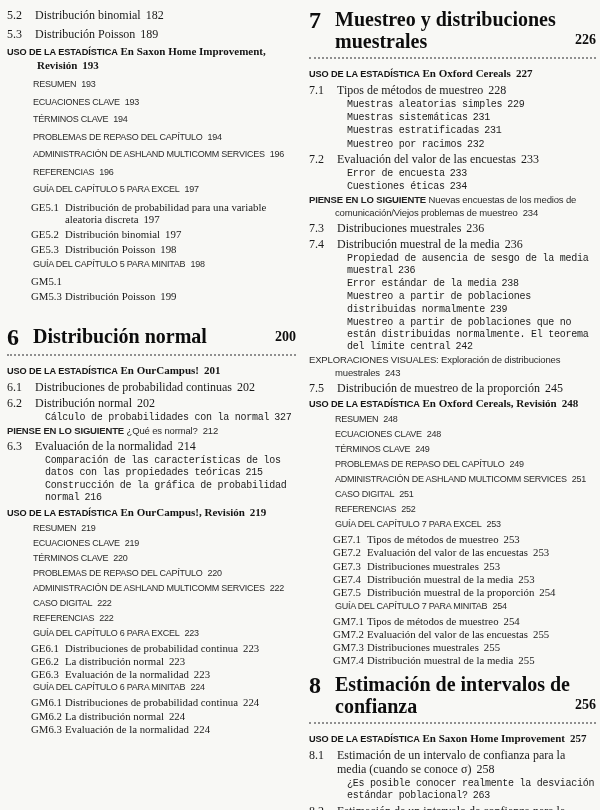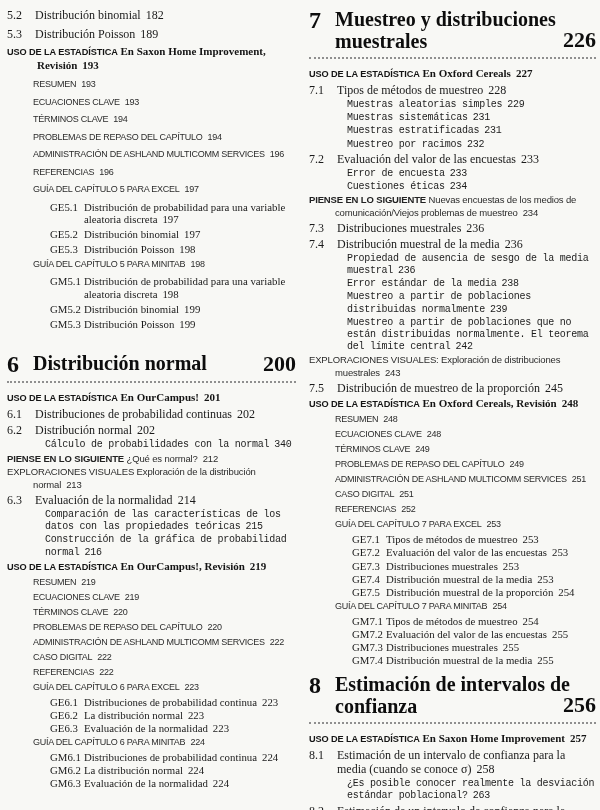--- a/index.html
+++ b/index.html
@@ -8,42 +8,42 @@
   .col{position:absolute;top:8px;}
   .col-left{left:7px;width:289px;}
   .col-right{left:309px;width:287px;}
   .row{font-family:"Liberation Serif",serif;}
   
   .chapter{position:relative;display:flex;align-items:flex-start;
     font-family:"Liberation Serif",serif;font-weight:bold;color:#0d0d0d;
     border-bottom:2px dotted #8f8f8f;padding-bottom:5px;margin:0 0 8px 0;}
   .ch-num{width:26px;flex:none;font-size:24px;line-height:24px;}
   .ch-ttl{flex:1;font-size:20px;line-height:22px;}
-  .ch-pg{position:absolute;right:0;bottom:6px;font-size:22px;line-height:22px;}
+  .ch-pg{position:absolute;right:0;bottom:6px;font-size:14px;line-height:22px;}
   .g-ch6 .chapter{margin-top:22px;}
   .g-ch8 .chapter{margin-top:6px;}
   
   .section{display:flex;font-size:12px;line-height:14px;margin-bottom:2px;color:#1a1a1a;}
   .section .num{width:28px;flex:none;}
   .section .ttl{flex:1;}
   .loose .section{margin-bottom:4.5px;}
   
   .sub{margin-left:38px;font-size:10px;line-height:12.2px;letter-spacing:-0.25px;
     margin-bottom:1px;color:#1c1c1c;font-family:Liberation Mono, monospace;}
   
   .uso{font-size:11px;line-height:13px;font-weight:bold;color:#141414;
     padding-left:30px;text-indent:-30px;margin-bottom:2px;}
   .uso-label{font-family:"Liberation Sans",sans-serif;font-size:9.2px;letter-spacing:-0.1px;}
   .loose .uso{margin-bottom:6px;}
   
   .meta{margin-left:26px;font-family:"Liberation Sans",sans-serif;font-size:9px;
     letter-spacing:-0.25px;line-height:12px;margin-bottom:3px;color:#2b2b2b;white-space:nowrap;}
   .loose .meta{margin-bottom:5.5px;}
   
-  .gitem{display:flex;margin-left:43px;font-size:10.8px;line-height:12.8px;
+  .gitem{display:flex;margin-left:24px;font-size:10.8px;line-height:12.8px;
     margin-bottom:0.5px;color:#1a1a1a;}
   .gitem .code{width:34px;flex:none;}
   .gitem .gttl{flex:1;}
   .loose .gitem{margin-bottom:2px;}
   
   .feature{font-family:"Liberation Sans",sans-serif;font-size:9.5px;line-height:12.8px;
     letter-spacing:-0.15px;color:#2b2b2b;padding-left:26px;text-indent:-26px;margin-bottom:1px;}
   .feature .f-label{font-weight:normal;}
   .feature.label-bold .f-label{font-weight:bold;color:#222;}
   .pg{padding-left:5px;white-space:nowrap;}
@@ -78,25 +78,20 @@
     <span class="code">GE5.2</span>
     <span class="gttl"><span>Distribución binomial</span><span class="pg">197</span></span>
   </div>
         <div class="row gitem">
     <span class="code">GE5.3</span>
     <span class="gttl"><span>Distribución Poisson</span><span class="pg">198</span></span>
   </div>
         <div class="row meta"><span>GUÍA DEL CAPÍTULO 5 PARA MINITAB</span><span class="pg">198</span></div>
         <div class="row gitem">
     <span class="code">GM5.1</span>
-    <span class="gttl"><span>Distribución de probabilidad para una variable aleatoria discreta</span><span class="pg">198</span></span>
-  </div>
-        <div class="row gitem">
-    <span class="code">GM5.2</span>
-    <span class="gttl"><span>Distribución binomial</span><span class="pg">199</span></span>
   </div>
         <div class="row gitem">
     <span class="code">GM5.3</span>
     <span class="gttl"><span>Distribución Poisson</span><span class="pg">199</span></span>
   </div>
       </div>
     <div class="group g-ch6">
         <div class="chapter">
     <span class="ch-num">6</span>
     <span class="ch-ttl">Distribución normal</span>
@@ -104,23 +99,22 @@
   </div>
         <div class="row uso"><span class="uso-label">USO DE LA ESTADÍSTICA</span> <span class="uso-text">En OurCampus!</span><span class="pg">201</span></div>
         <div class="row section">
     <span class="num">6.1</span>
     <span class="ttl"><span>Distribuciones de probabilidad continuas</span><span class="pg">202</span></span>
   </div>
         <div class="row section">
     <span class="num">6.2</span>
     <span class="ttl"><span>Distribución normal</span><span class="pg">202</span></span>
   </div>
-        <div class="row sub"><span>Cálculo de probabilidades con la normal</span><span class="pg">340</span></div>
+        <div class="row sub"><span>Cálculo de probabilidades con la normal</span><span class="pg">327</span></div>
         <div class="row feature label-bold"><span class="f-label">PIENSE EN LO SIGUIENTE</span> <span>¿Qué es normal?</span><span class="pg">212</span></div>
-        <div class="row feature"><span class="f-label">EXPLORACIONES VISUALES</span> <span>Exploración de la distribución normal</span><span class="pg">213</span></div>
         <div class="row section">
     <span class="num">6.3</span>
     <span class="ttl"><span>Evaluación de la normalidad</span><span class="pg">214</span></span>
   </div>
         <div class="row sub"><span>Comparación de las características de los datos con las propiedades teóricas</span><span class="pg">215</span></div>
         <div class="row sub"><span>Construcción de la gráfica de probabilidad normal</span><span class="pg">216</span></div>
         <div class="row uso"><span class="uso-label">USO DE LA ESTADÍSTICA</span> <span class="uso-text">En OurCampus!, Revisión</span><span class="pg">219</span></div>
         <div class="row meta"><span>RESUMEN</span><span class="pg">219</span></div>
         <div class="row meta"><span>ECUACIONES CLAVE</span><span class="pg">219</span></div>
         <div class="row meta"><span>TÉRMINOS CLAVE</span><span class="pg">220</span></div>

